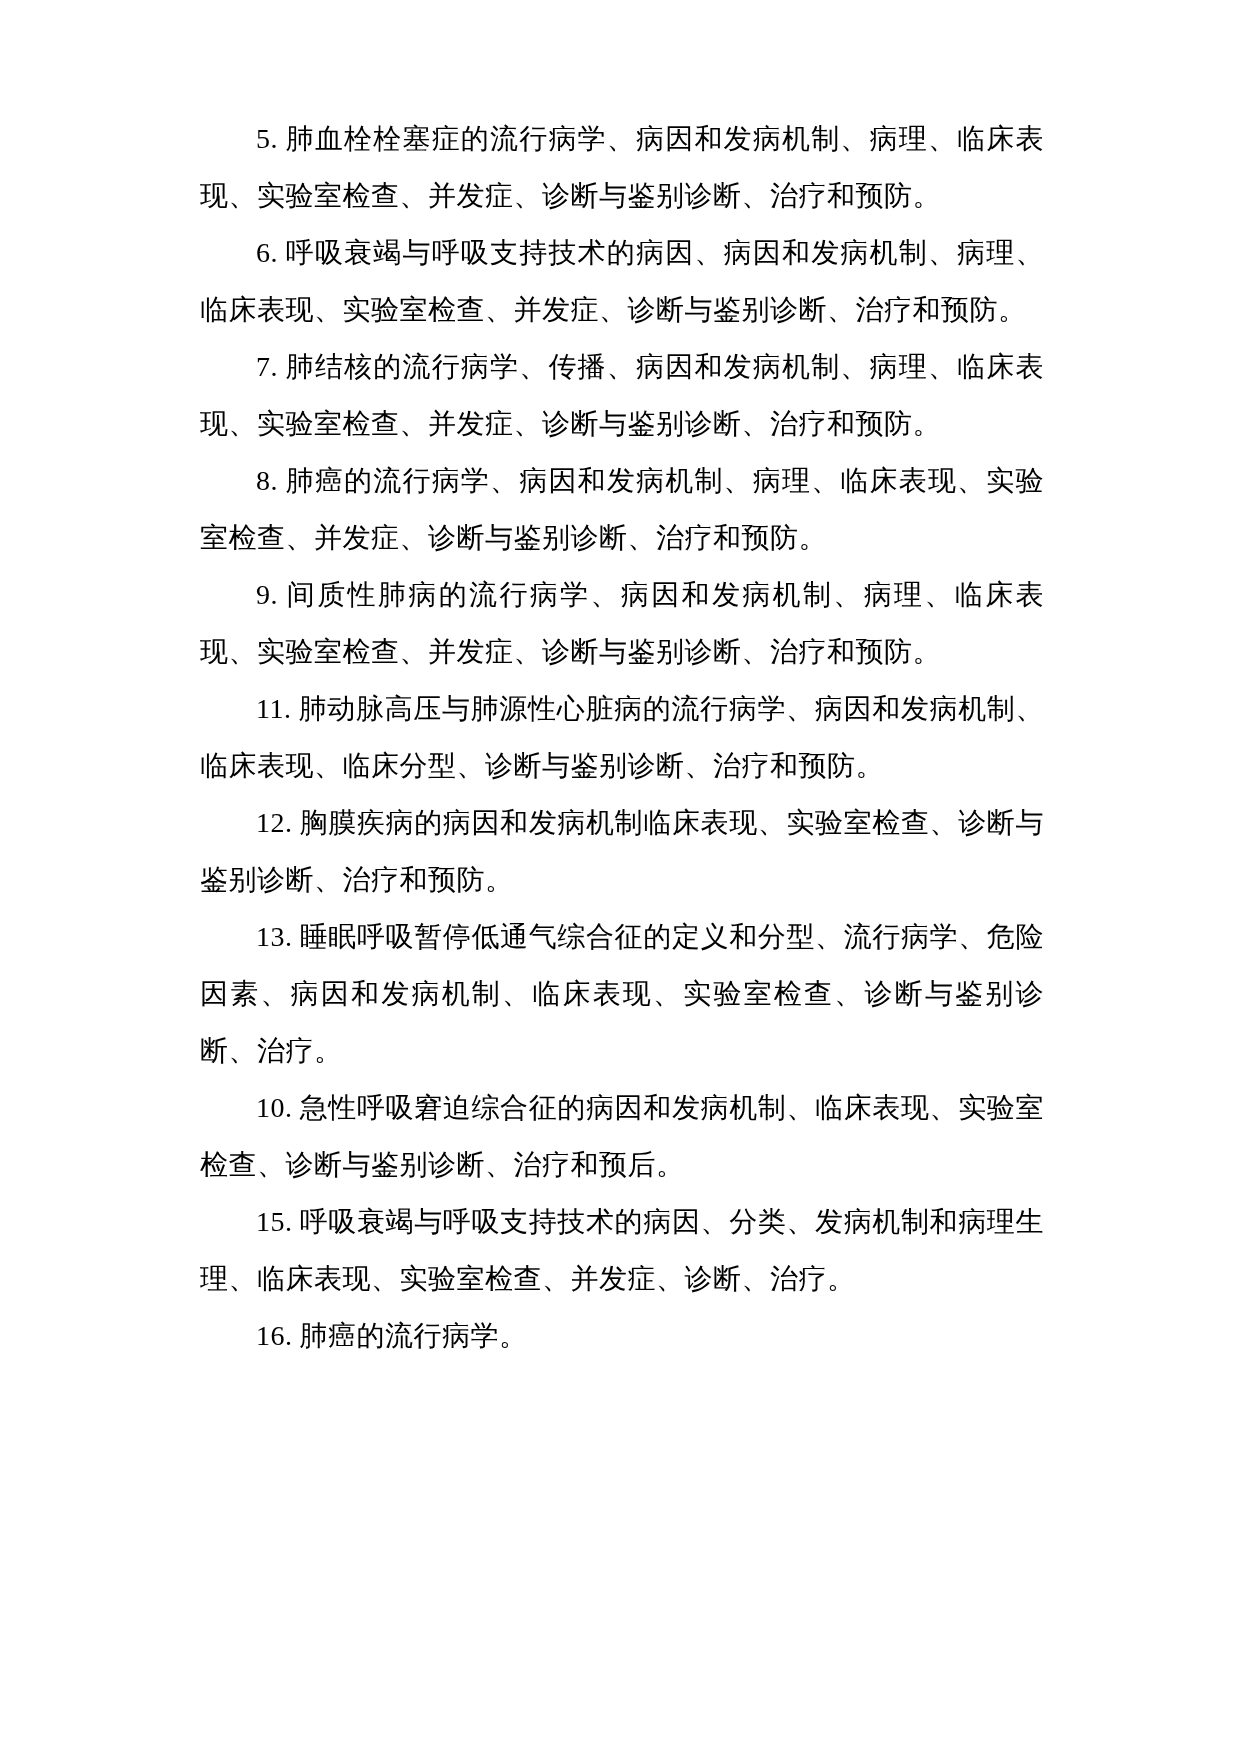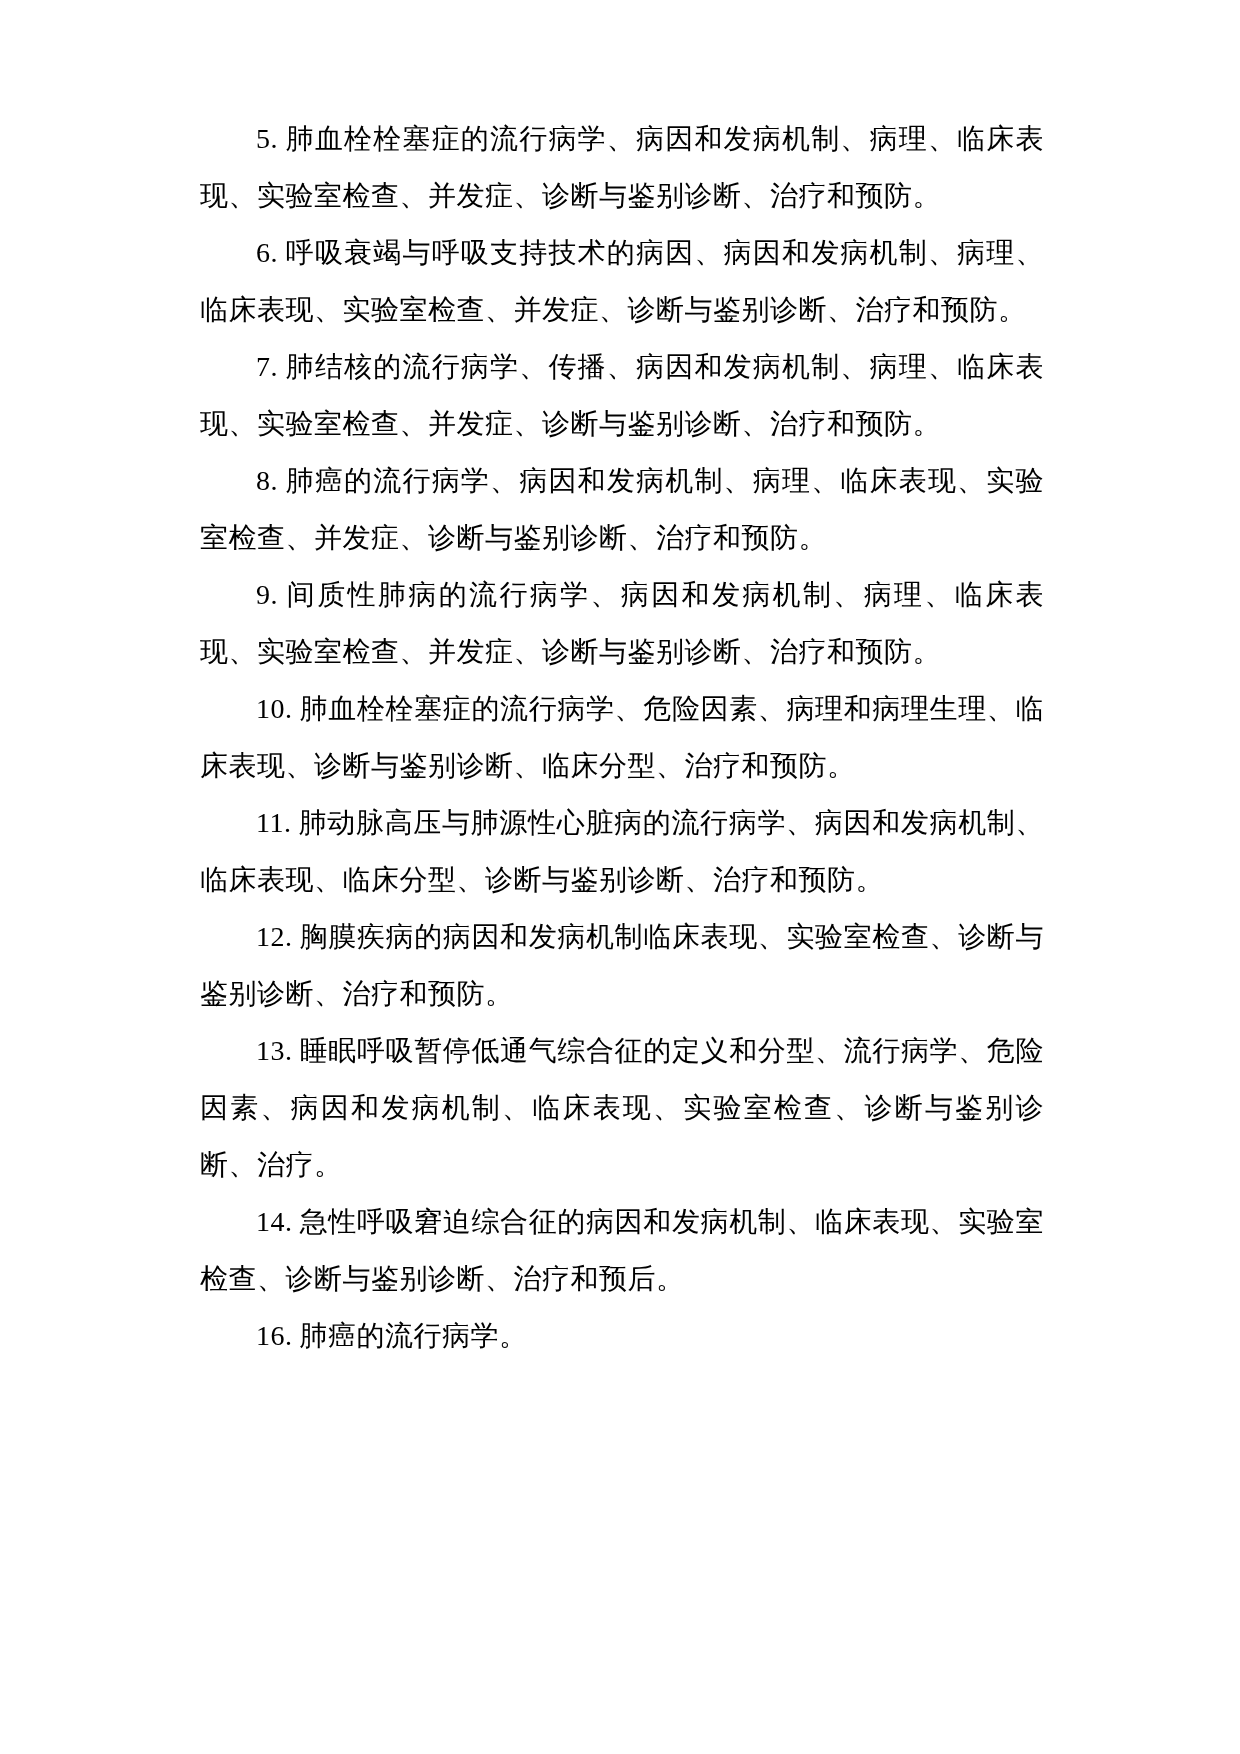--- a/index.html
+++ b/index.html
@@ -45,27 +45,27 @@
     <p class="item"><span class="num">5.</span><span>肺血栓栓塞症的流行病学、病因和发病机制、病理、临床表现、实验室检查、并发症、诊断与鉴别诊断、治疗和预防。</span></p>
 
     <p class="item"><span class="num">6.</span><span>呼吸衰竭与呼吸支持技术的病因、病因和发病机制、病理、临床表现、实验室检查、并发症、诊断与鉴别诊断、治疗和预防。</span></p>
 
     <p class="item"><span class="num">7.</span><span>肺结核的流行病学、传播、病因和发病机制、病理、临床表现、实验室检查、并发症、诊断与鉴别诊断、治疗和预防。</span></p>
 
     <p class="item"><span class="num">8.</span><span>肺癌的流行病学、病因和发病机制、病理、临床表现、实验室检查、并发症、诊断与鉴别诊断、治疗和预防。</span></p>
 
     <p class="item"><span class="num">9.</span><span>间质性肺病的流行病学、病因和发病机制、病理、临床表现、实验室检查、并发症、诊断与鉴别诊断、治疗和预防。</span></p>
 
-    <p class="item"><span class="num">10.</span><span>肺血栓栓塞症的流行病学、危险因素、病理和病理生理、临床表现、诊断与鉴别诊断、临床分型、治疗和预防。</span></p>
 
     <p class="item"><span class="num">11.</span><span>肺动脉高压与肺源性心脏病的流行病学、病因和发病机制、临床表现、临床分型、诊断与鉴别诊断、治疗和预防。</span></p>
 
     <p class="item"><span class="num">12.</span><span>胸膜疾病的病因和发病机制临床表现、实验室检查、诊断与鉴别诊断、治疗和预防。</span></p>
 
     <p class="item"><span class="num">13.</span><span>睡眠呼吸暂停低通气综合征的定义和分型、流行病学、危险因素、病因和发病机制、临床表现、实验室检查、诊断与鉴别诊断、治疗。</span></p>
 
-    <p class="item"><span class="num">14.</span><span>急性呼吸窘迫综合征的病因和发病机制、临床表现、实验室检查、诊断与鉴别诊断、治疗和预后。</span></p>
+    <p class="item"><span class="num">10.</span><span>急性呼吸窘迫综合征的病因和发病机制、临床表现、实验室检查、诊断与鉴别诊断、治疗和预后。</span></p>
 
+    <p class="item"><span class="num">15.</span><span>呼吸衰竭与呼吸支持技术的病因、分类、发病机制和病理生理、临床表现、实验室检查、并发症、诊断、治疗。</span></p>
 
     <p class="item"><span class="num">16.</span><span>肺癌的流行病学。</span></p>
 
   </div>
 </div>
 
 </body></html>

